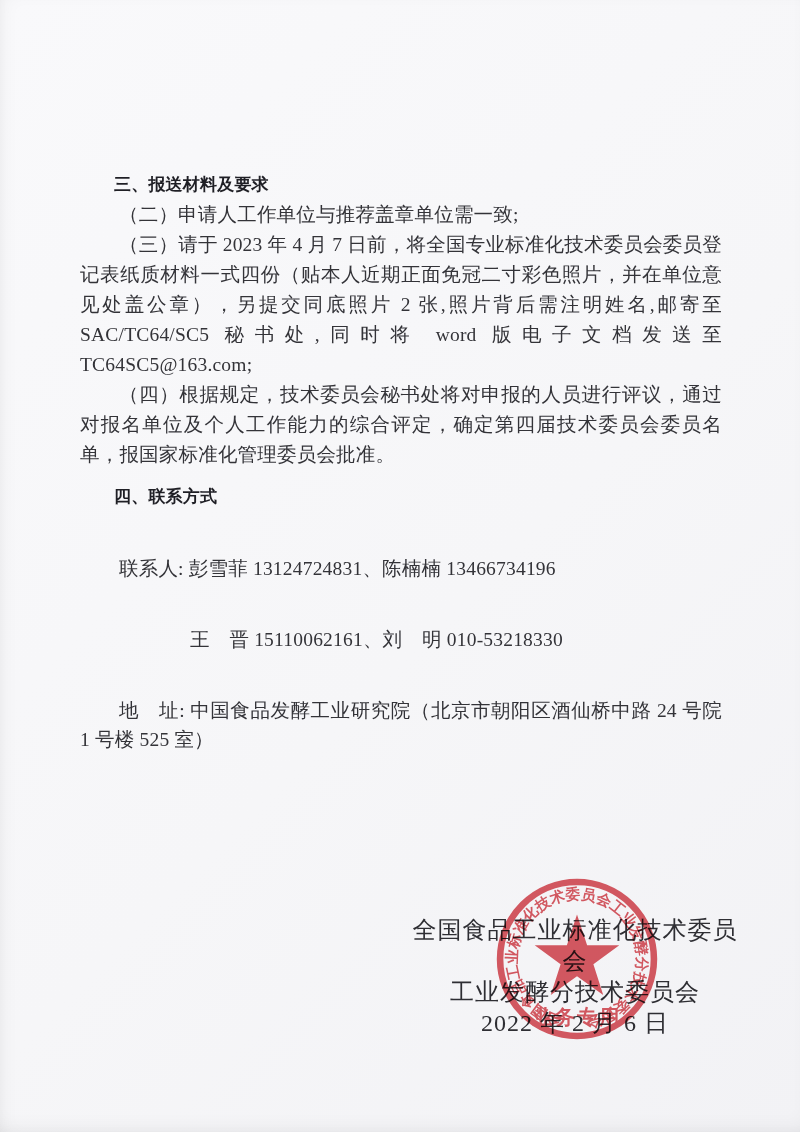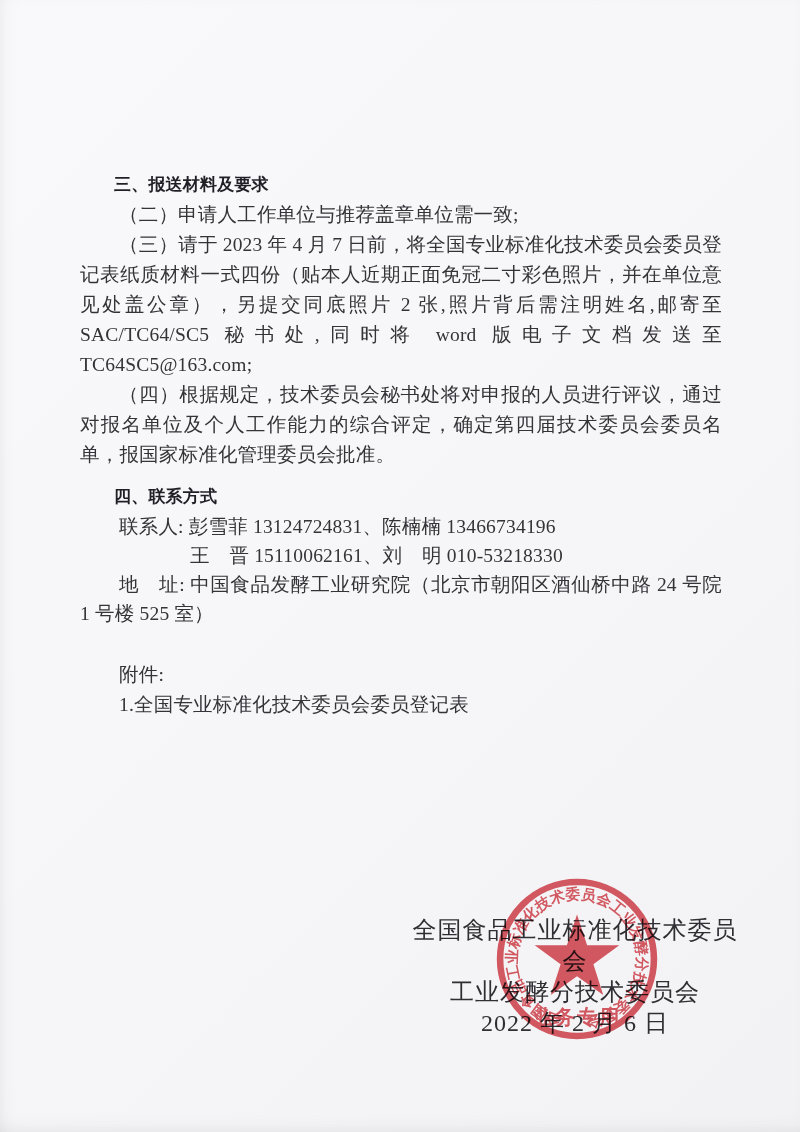--- a/index.html
+++ b/index.html
@@ -37,21 +37,21 @@
     line-height: 30px;
     text-indent: 2em;
     margin: 0;
   }
   .sec-heading.contact { margin-top: 12px; }
   p.body-par {
     margin: 0;
     text-indent: 2em;
   }
   .contact-block { line-height: 29px; }
-  .contact-line { text-indent: 2em; }
+  .contact-line { text-indent: 2em; margin-top: 42px; }
   .contact-line.second-row {
     text-indent: 0;
     padding-left: 110px;
   }
   .attach-block { margin-top: 32px; line-height: 30px; }
   .attach-label, .attach-item { text-indent: 2em; }
   .signature-block {
     position: absolute;
     left: 412px;
     top: 915px;
@@ -101,24 +101,20 @@
     <p class="body-par">（四）根据规定，技术委员会秘书处将对申报的人员进行评议，通过对报名单位及个人工作能力的综合评定，确定第四届技术委员会委员名单，报国家标准化管理委员会批准。</p>
 
     <div class="sec-heading contact">四、联系方式</div>
 
     <div class="contact-block">
       <div class="contact-line">联系人: 彭雪菲 13124724831、陈楠楠 13466734196</div>
       <div class="contact-line second-row">王　晋 15110062161、刘　明 010-53218330</div>
       <div class="contact-line">地　址: 中国食品发酵工业研究院（北京市朝阳区酒仙桥中路 24 号院 1 号楼 525 室）</div>
     </div>
 
-    <div class="attach-block">
-      <div class="attach-label">附件:</div>
-      <div class="attach-item">1.全国专业标准化技术委员会委员登记表</div>
-    </div>
 
   </div>
 
   <div class="signature-block">
     <div>全国食品工业标准化技术委员会</div>
     <div>工业发酵分技术委员会</div>
     <div>2022 年 2 月 6 日</div>
   </div>
 
   <div class="seal">

